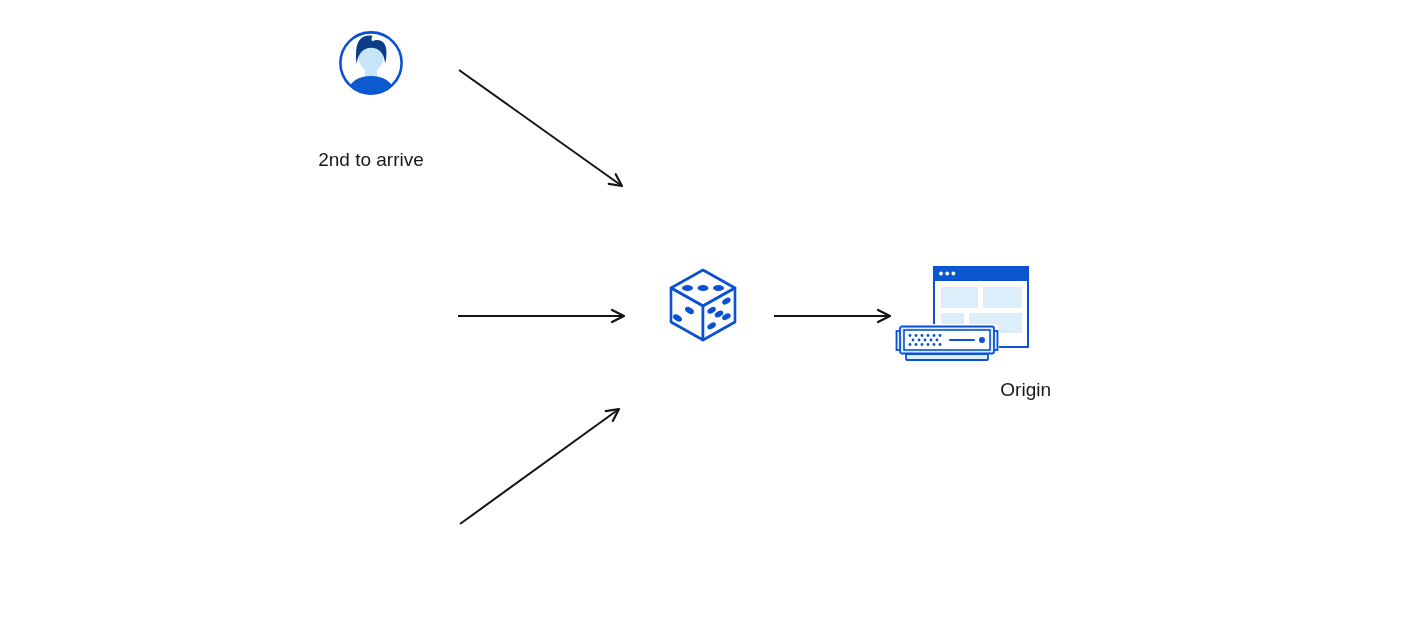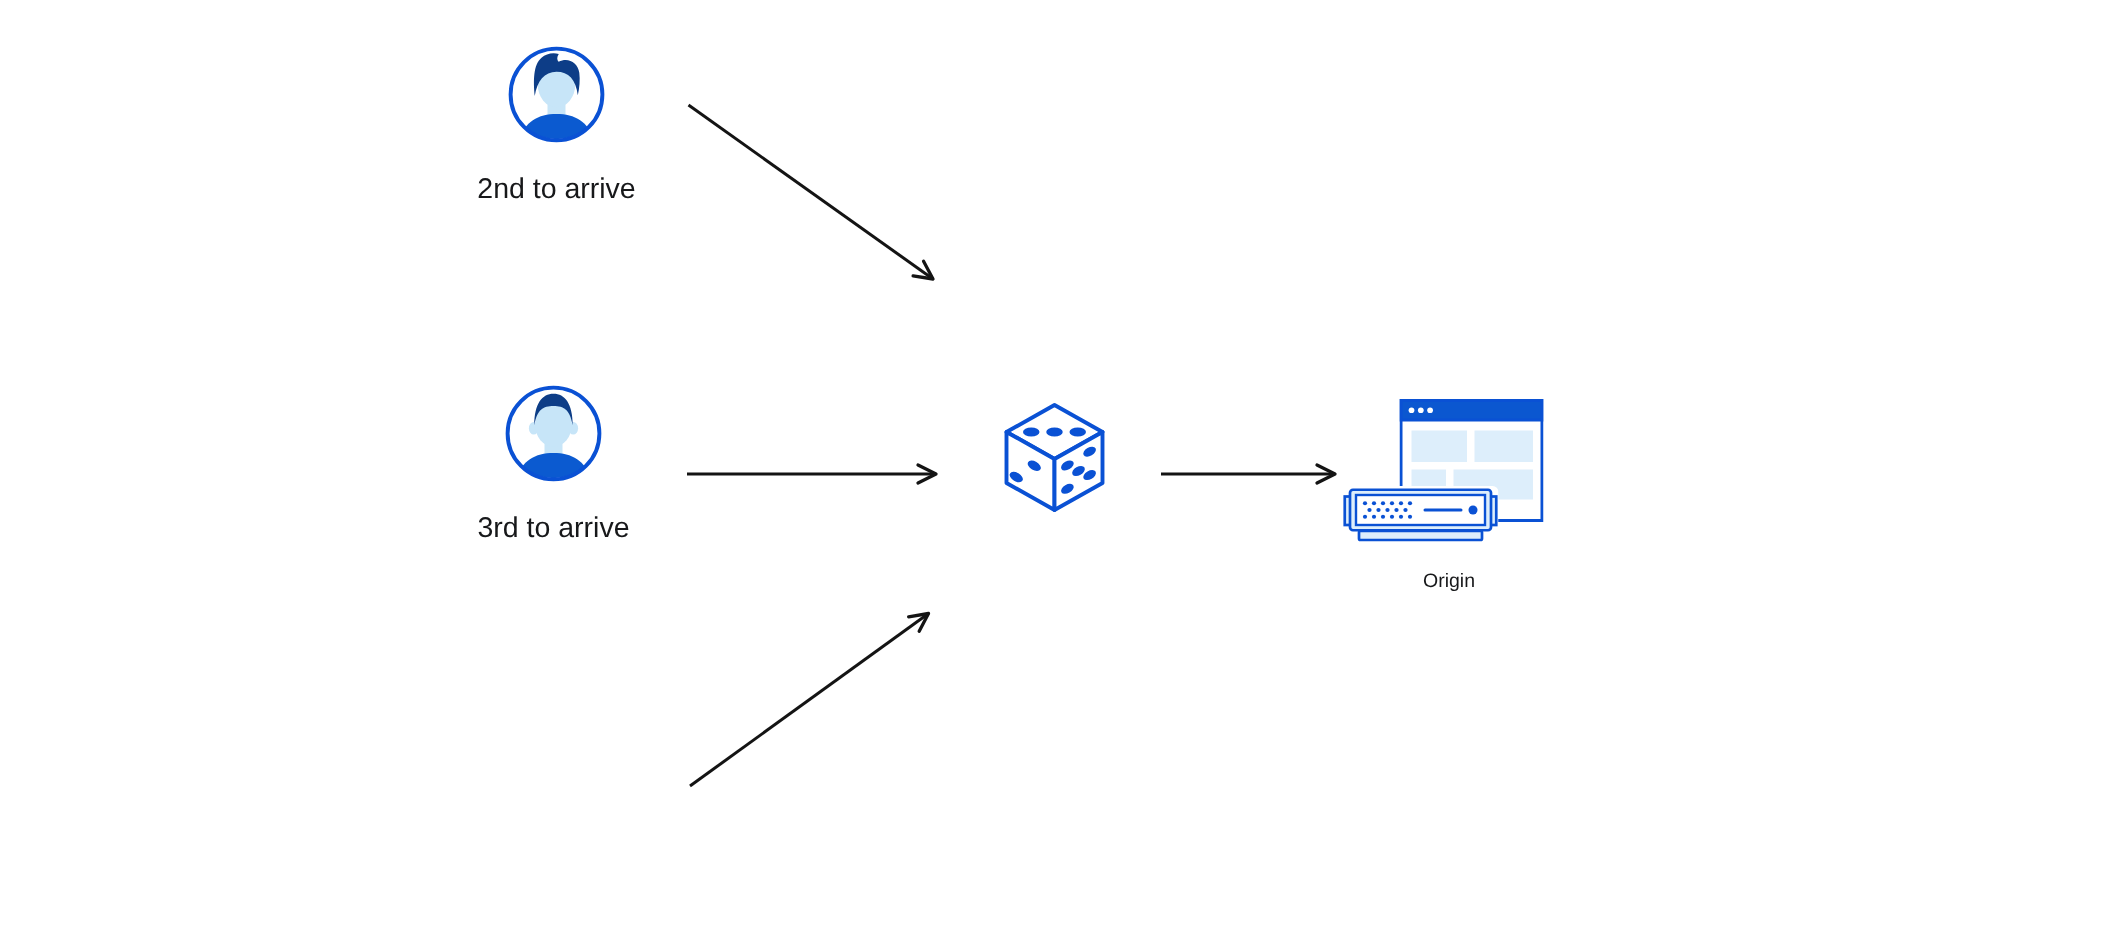--- a/index.html
+++ b/index.html
@@ -18,21 +18,21 @@
   .canvas{
     position:relative;
     width:1405px;height:633px;
     background:var(--background);
     font-family:"Liberation Sans", sans-serif;
     overflow:hidden;
   }
   .client{
     position:absolute;
     width:150px;
-    display:flex;flex-direction:column;align-items:center;
+    display:flex;flex-direction:column;align-items:center;gap:33px;
   }
   .client-0{left:296px;top:30px;}
   .client-1{left:294px;top:256px;}
   .client-2{left:296px;top:487px;}
   .label{
     margin-top:21px;
     font-size:19px;
     line-height:1;
     color:var(--text-color);
     white-space:nowrap;
@@ -42,22 +42,22 @@
   .avatar .face{fill:var(--face-light-blue);}
   .avatar .hair{fill:var(--dark-navy-hair);}
   .avatar .shirt{fill:var(--shirt-blue);}
   .dice-svg{position:absolute;left:668px;top:267px;}
   .dice-face{fill:#fff;stroke:var(--accent-blue);stroke-width:2.6;stroke-linejoin:round;}
   .dice-dot{fill:var(--accent-blue);}
   .origin-group{position:absolute;left:893px;top:263px;width:146px;height:140px;}
   .browser-svg{position:absolute;left:40px;top:3px;}
   .server-svg{position:absolute;left:2px;top:61px;}
   .origin-label{
-    position:absolute;left:0;top:117px;width:100%;
-    font-size:13px;line-height:1;color:var(--text-color);text-align:center;
+    position:absolute;left:12px;top:117px;width:100%;
+    font-size:19px;line-height:1;color:var(--text-color);text-align:right;
   }
   .win{fill:#fff;stroke:var(--accent-blue);stroke-width:2;}
   .bar{fill:var(--titlebar-blue);stroke:var(--accent-blue);stroke-width:2;}
   .win-dot{fill:#fff;}
   .blk{fill:var(--pale-blue-fill);}
   .halo{fill:#fff;}
   .tab,.case,.base{fill:var(--pale-blue-fill);stroke:var(--accent-blue);stroke-width:1.8;}
   .panel{fill:#fff;stroke:var(--accent-blue);stroke-width:1.6;}
   .vent{fill:var(--accent-blue);}
   .sline{stroke:var(--accent-blue);stroke-width:2;stroke-linecap:round;}
@@ -85,41 +85,20 @@
         <path class="hair" d="M18.5,34 C17.5,24 17.5,13 23,8.5 C26,5.8 30.5,4.8 34.5,6
                  C33.2,8 33.2,10 34.4,11.2 C40.5,7.8 47.2,11.5 48.2,18.5
                  C48.8,23 48.3,29 47.2,33.5 C46,23 41,17.8 33,17.8
                  C25,17.8 20,24 18.5,34 Z"></path>
       </g>
       <circle class="ring" cx="33" cy="33" r="30.6" fill="none"></circle>
     </svg>
     <div class="label">2nd to arrive</div>
   </div>
 
-  <div class="client client-1">
-    <svg class="avatar" width="66" height="66" viewBox="0 0 66 66">
-      <defs>
-          <clipPath id="clip-a1">
-            <circle cx="33" cy="33" r="29.8"></circle>
-          </clipPath>
-        </defs>
-      <g clip-path="url(#clip-a1)">
-        <rect width="66" height="66" fill="#fff"></rect>
-        <path class="face" d="M27,36 h12 v14 h-12 z"></path>
-        <path class="shirt" d="M8,66 C10,52 20,46 33,46 C46,46 56,52 58,66 Z"></path>
-        <ellipse class="face" cx="19.8" cy="29.5" rx="3.2" ry="4.2"></ellipse>
-        <ellipse class="face" cx="46.2" cy="29.5" rx="3.2" ry="4.2"></ellipse>
-        <ellipse class="face" cx="33" cy="27" rx="12.3" ry="14.8"></ellipse>
-        <path class="hair" d="M20.2,27.5 C20.2,13 25.5,6.5 33,6.5 C40.5,6.5 45.8,13 45.8,27.5
-                 C43.8,16.8 40,14.6 33,14.6 C26,14.6 22.2,16.8 20.2,27.5 Z"></path>
-      </g>
-      <circle class="ring" cx="33" cy="33" r="30.6" fill="none"></circle>
-    </svg>
-    <div class="label">3rd to arrive</div>
-  </div>
 
 
   <svg class="dice-svg" width="70" height="76" viewBox="0 0 70 76">
     <polygon class="dice-face" points="35,3 67,21 35,39 3,21"></polygon>
     <polygon class="dice-face" points="3,21 35,39 35,73 3,55"></polygon>
     <polygon class="dice-face" points="35,39 67,21 67,55 35,73"></polygon>
 
     <ellipse class="dice-dot" cx="19.5" cy="21" rx="5.5" ry="3"></ellipse>
     <ellipse class="dice-dot" cx="35" cy="21" rx="5.5" ry="3"></ellipse>
     <ellipse class="dice-dot" cx="50.5" cy="21" rx="5.5" ry="3"></ellipse>

